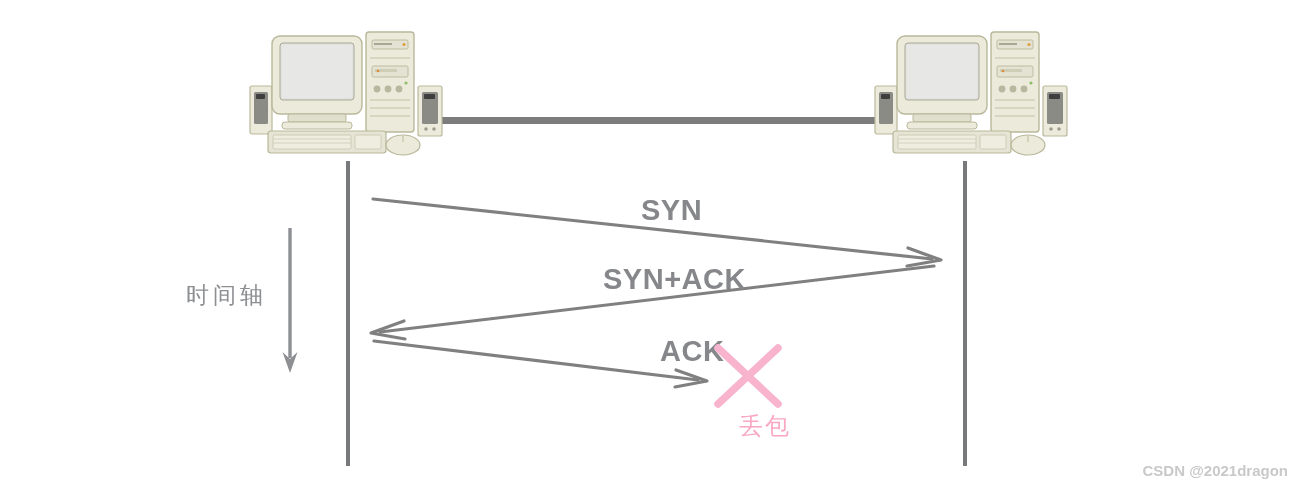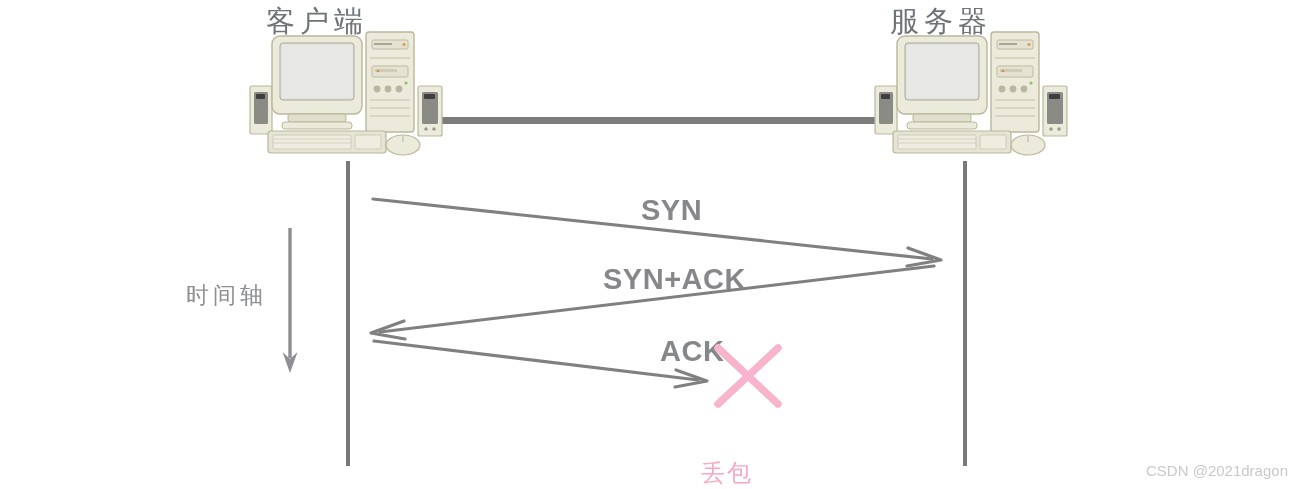--- a/index.html
+++ b/index.html
@@ -106,50 +106,48 @@
   
   #loss-marker {
     position: absolute;
     left: 712px;
     top: 344px;
     width: 72px;
     height: 66px;
   }
   #loss-label {
     position: absolute;
-    left: 692px;
+    left: 730px;
     top: 410px;
     width: 70px;
     text-align: center;
     font-family: "Liberation Serif", serif;
     font-size: 24px;
     color: #f9a8c4;
     letter-spacing: 2px;
     white-space: nowrap;
-    margin-top: 47px;
   }
 
   
   #watermark {
     position: absolute;
     right: 12px;
     bottom: 10px;
     font-family: "Liberation Sans", sans-serif;
     font-size: 15px;
     color: #c9c9c9;
     white-space: nowrap;
+    font-weight: bold;
   }
 </style>
 </head>
 <body>
 
 <div id="stage">
 
-  <div class="endpoint-title" id="client-title">客户端</div>
-  <div class="endpoint-title" id="server-title">服务器</div>
 
   <div id="network-cable"></div>
 
   <div class="computer" id="client-computer">
     <svg width="200" height="140" viewBox="0 0 200 140">
 
       <rect x="2" y="58" width="22" height="48" rx="2" fill="#eceadb" stroke="#b9b89a" stroke-width="1.2"></rect>
       <rect x="6" y="64" width="14" height="32" rx="1.5" fill="#8b8b86"></rect>
       <rect x="8" y="66" width="9" height="5" rx="1" fill="#3e3e3e"></rect>
 

